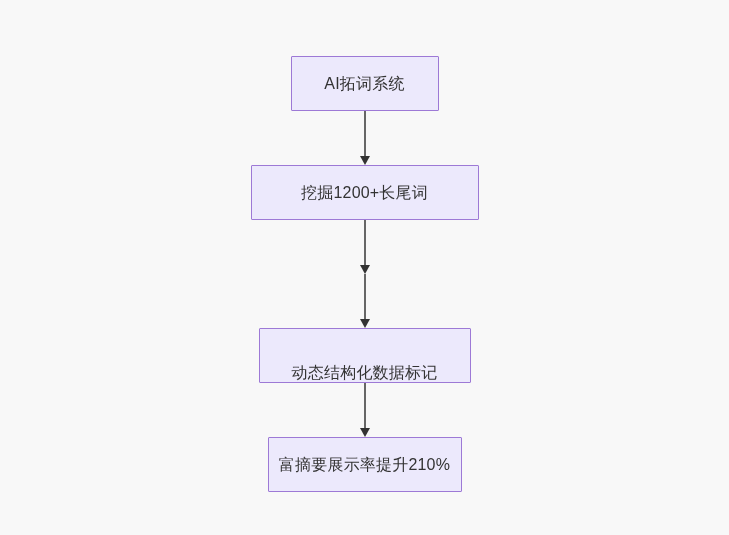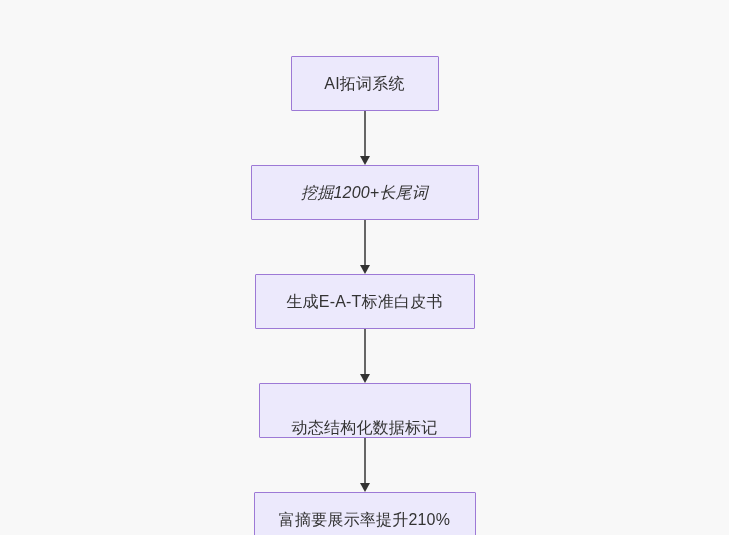--- a/index.html
+++ b/index.html
@@ -39,24 +39,24 @@
     align-items: center;
     justify-content: center;
     text-align: center;
     color: #333333;
     font-size: 16px;
     line-height: 1.2;
     white-space: nowrap;
     letter-spacing: 0.2px;
   }
   .node-0 { width: 148px; }
-  .node-1 { width: 228px; font-style: italic; }
+  .node-1 { width: 228px; }
   .node-2 { width: 220px; }
   .node-3 { width: 212px; align-items: flex-end; }
-  .node-4 { width: 222px; }
+  .node-4 { width: 194px; }
 
   .edge {
     position: relative;
     width: 16px;
     height: 54px;
     display: flex;
     justify-content: center;
   }
   .edge-line {
     position: absolute;
@@ -99,23 +99,20 @@
 
     <div class="node node-1">
       <span>挖掘1200+长尾词</span>
     </div>
 
     <div class="edge">
       <span class="edge-line"></span>
       <span class="edge-head"></span>
     </div>
 
-    <div class="node node-2">
-      <span>生成E-A-T标准白皮书</span>
-    </div>
 
     <div class="edge">
       <span class="edge-line"></span>
       <span class="edge-head"></span>
     </div>
 
     <div class="node node-3">
       <span>动态结构化数据标记</span>
     </div>
 

